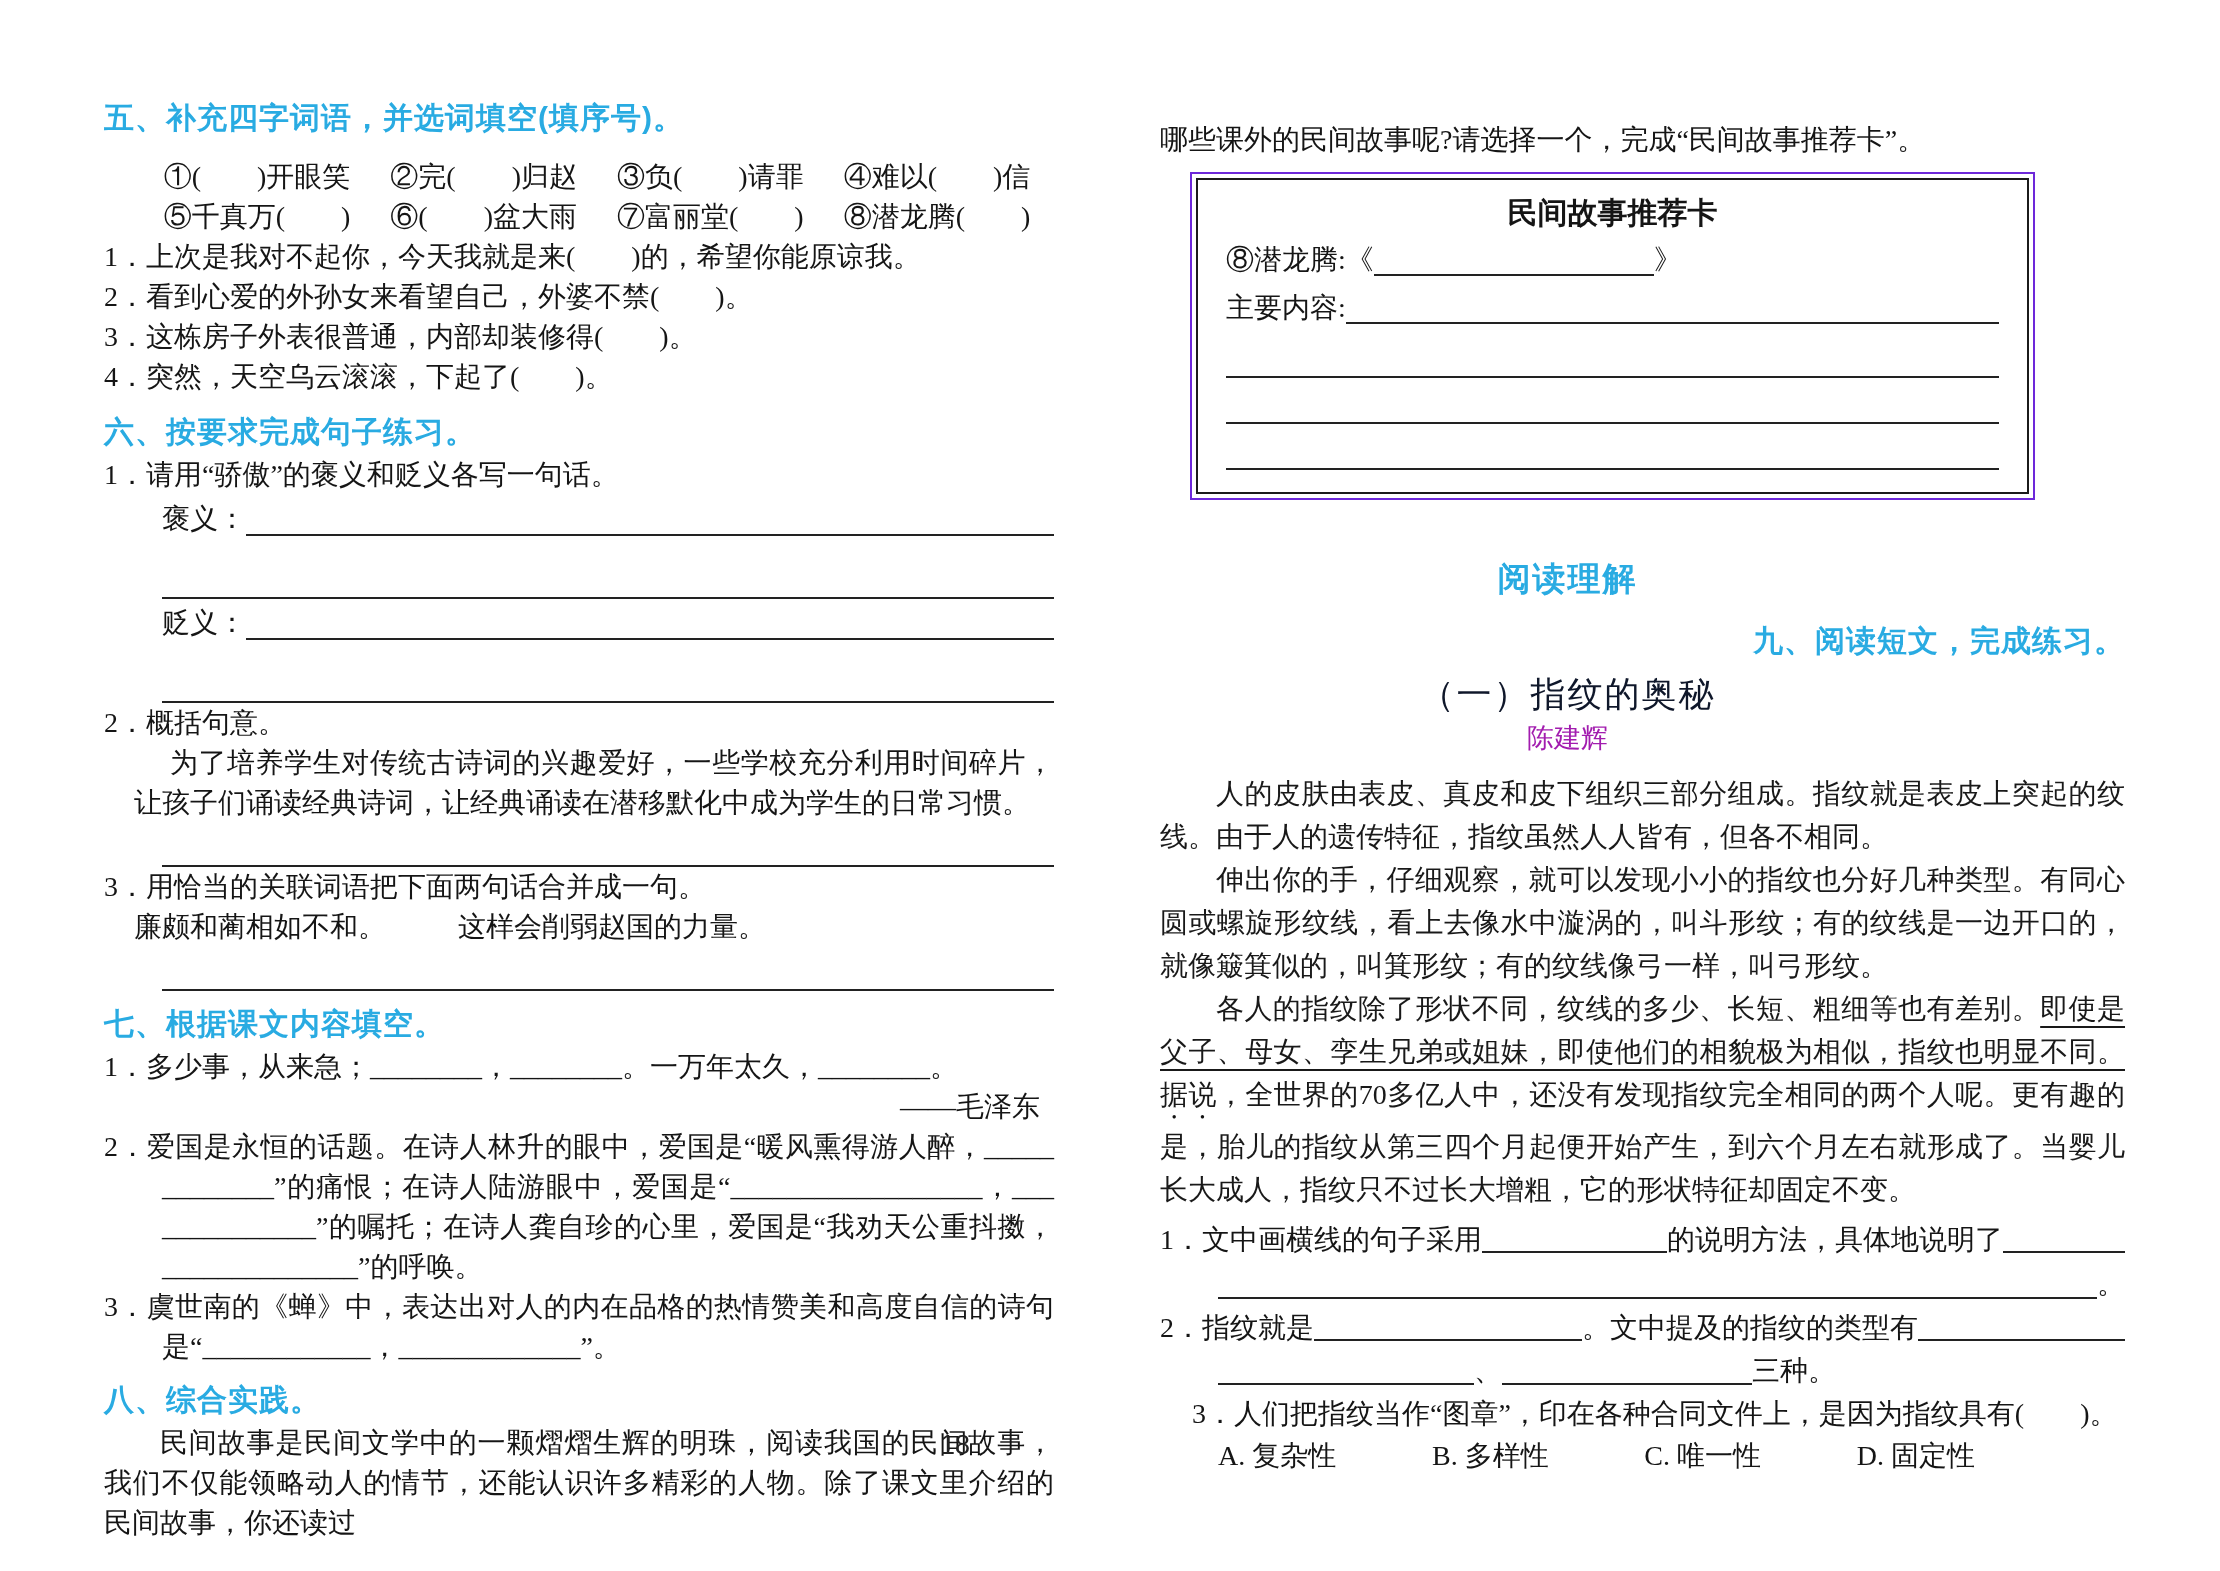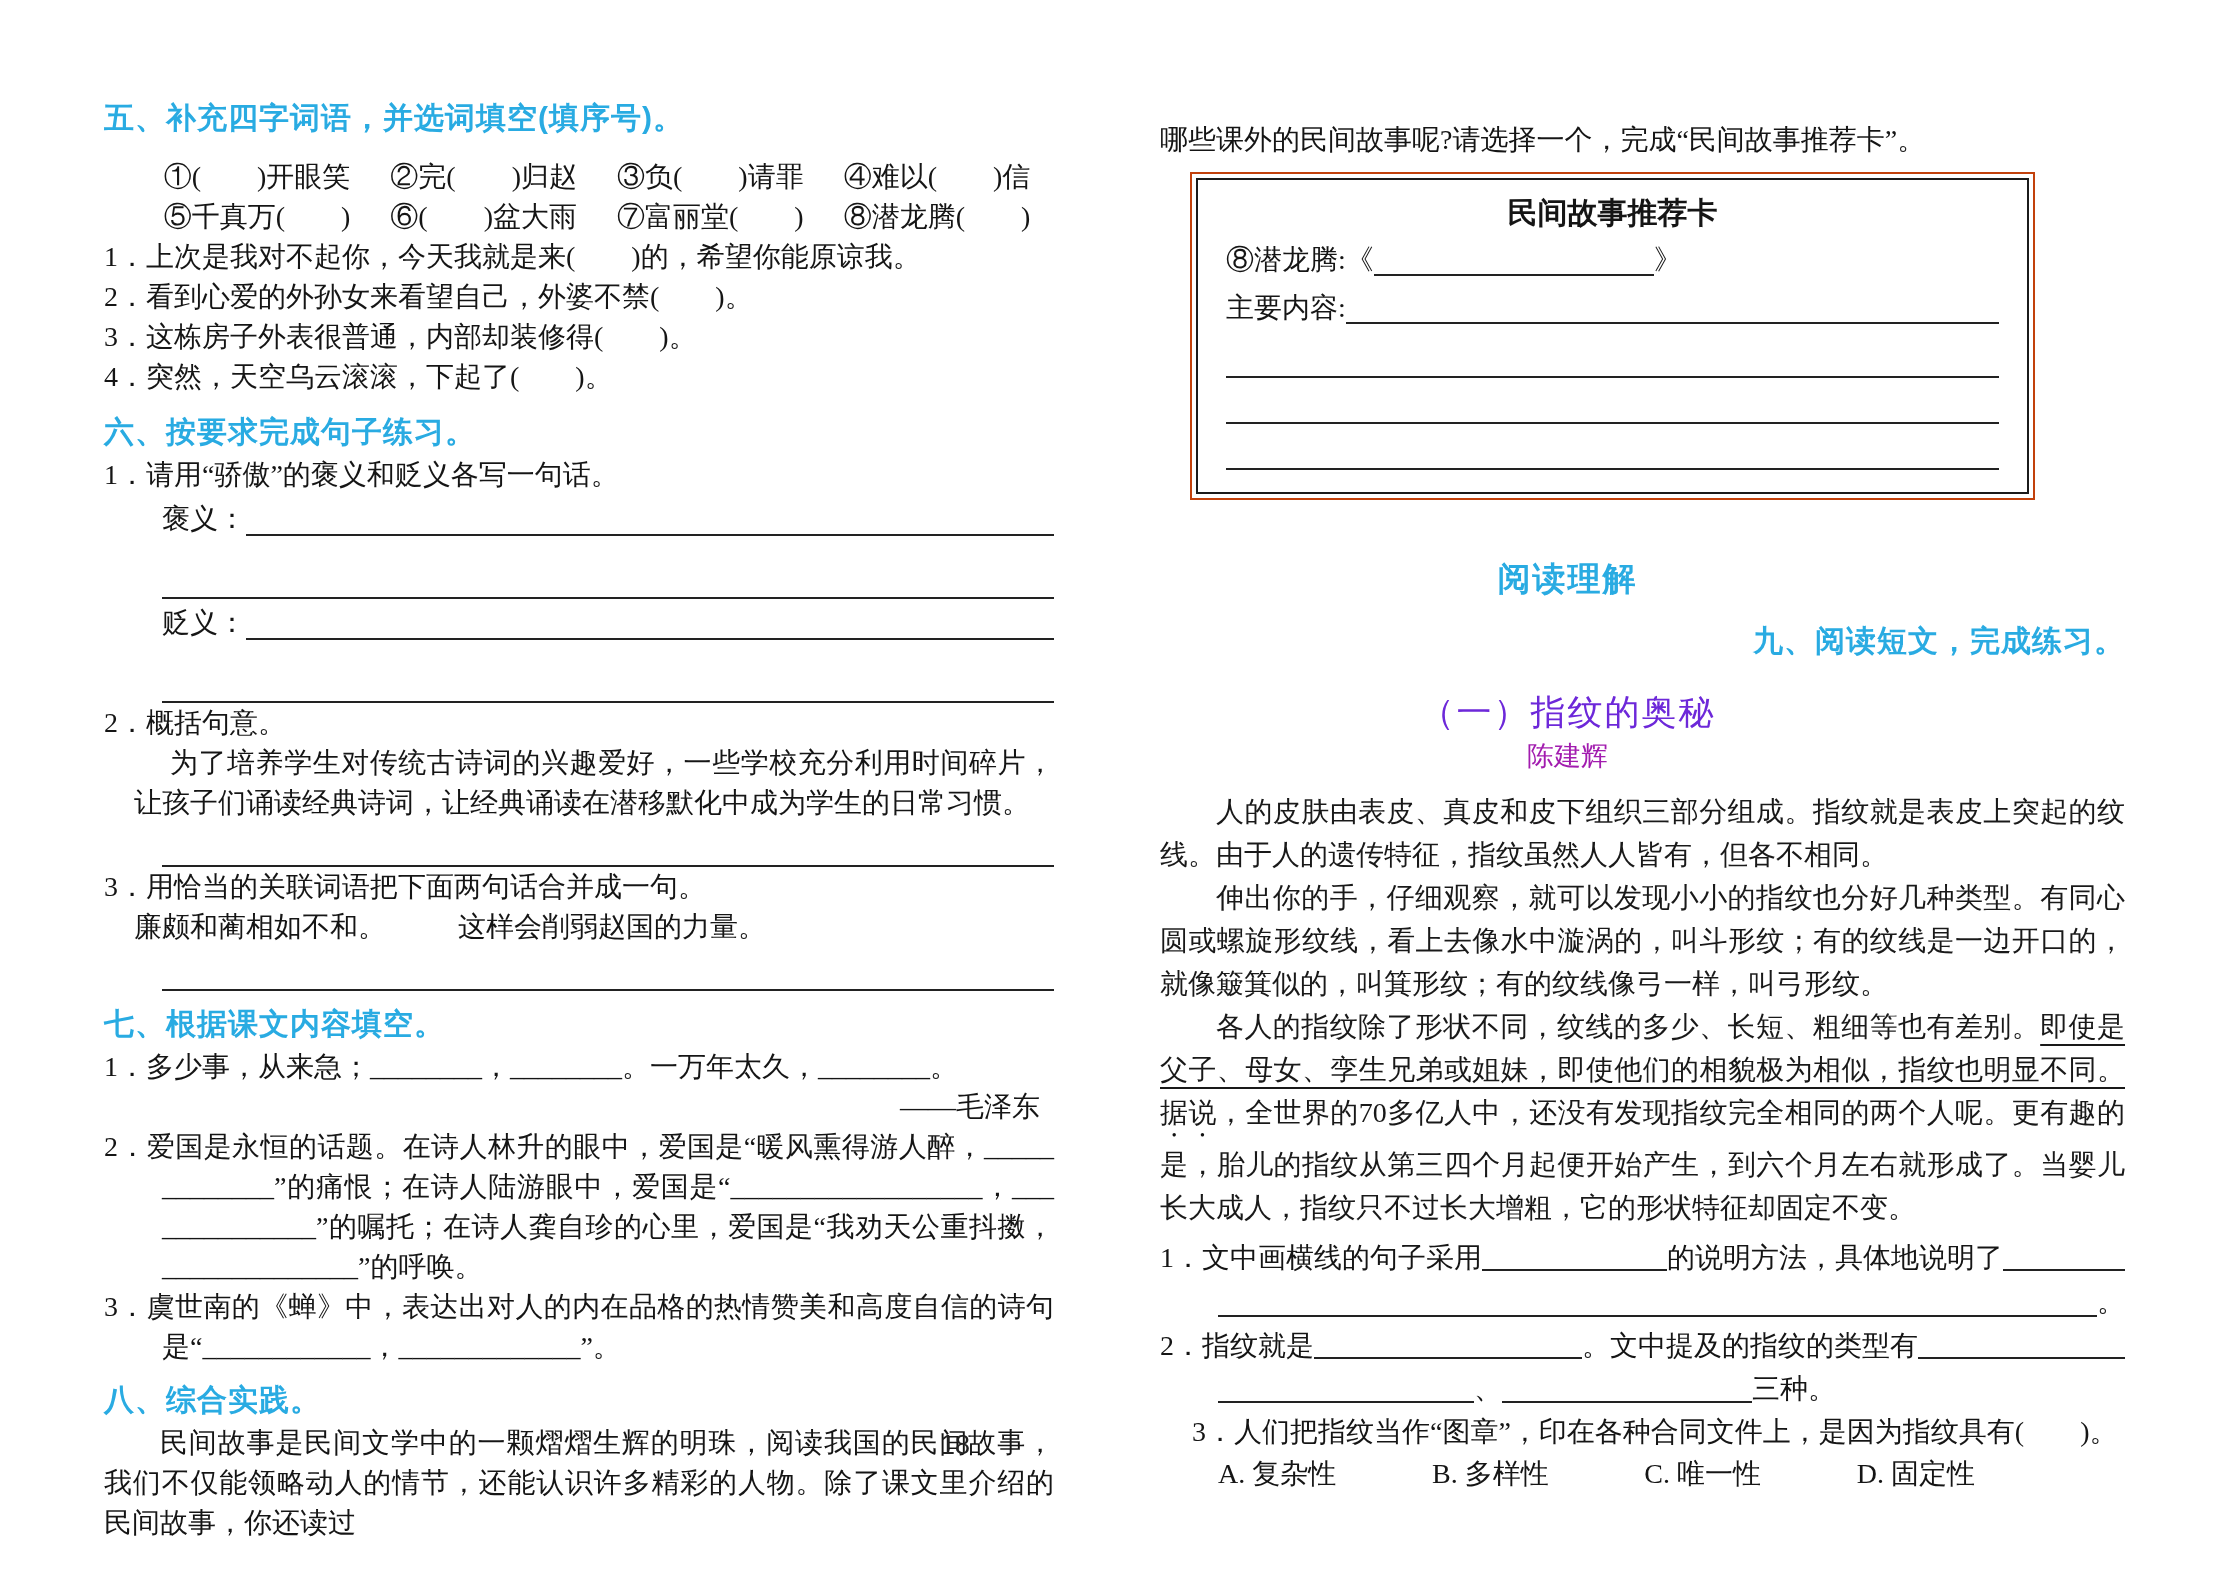--- a/index.html
+++ b/index.html
@@ -25,37 +25,37 @@
   .pair-row { padding-left:30px; font-size:28px; line-height:40px; }
   .pair-row .gap { display:inline-block; width:72px; }
 
   .write-row { display:flex; align-items:stretch; padding-left:58px; font-size:28px; line-height:48px; height:48px; }
   .write-row .fill { flex:1; border-bottom:2px solid #222; margin-bottom:7px; }
   .answer-line { height:54px; margin-left:58px; border-bottom:2px solid #222; }
   .answer-line.short { height:42px; }
   .attribution { text-align:right; padding-right:14px; font-size:28px; line-height:40px; }
 
   
-  .card { margin:12px 0 16px 30px; width:845px; border:2px solid #c2410c; padding:4px; box-sizing:border-box; }
+  .card { margin:12px 0 16px 30px; width:845px; border:2px solid #6d28d9; padding:4px; box-sizing:border-box; }
   .card-inner { border:2px solid #1b1b1b; padding:10px 28px 22px 28px; }
   .card-title { text-align:center; font-size:30px; font-weight:bold; line-height:46px; }
   .card-row { display:flex; align-items:stretch; font-size:28px; line-height:48px; height:48px; }
   .card-row .blank-280 { width:280px; border-bottom:2px solid #222; margin-bottom:8px; }
   .card-row .fill { flex:1; border-bottom:2px solid #222; margin-bottom:8px; }
   .card-line { height:44px; border-bottom:2px solid #222; }
 
   .banner {
     margin-top:56px; text-align:center; padding-right:150px;
     color:#29ABE2; font-family:"Liberation Sans","DejaVu Sans",sans-serif;
     font-weight:bold; font-size:33px; line-height:46px; letter-spacing:2px;
   }
   .passage-title {
-    margin-top:24px; text-align:center; padding-right:150px;
+    margin-top:6px; text-align:center; padding-right:150px;
     font-family:"Liberation Sans","DejaVu Sans",sans-serif;
-    font-size:35px; line-height:48px; color:#6d28d9; letter-spacing:2px;
+    font-size:35px; line-height:48px; color:#0f172a; letter-spacing:2px;
   }
   .passage-author { text-align:center; padding-right:150px; font-size:27px; line-height:40px; color:#a21caf; }
   .passage p {
     margin:0; font-size:28px; line-height:43px; text-align:justify;
     word-break:break-all; text-indent:2em; color:#191919;
   }
   .passage p.first { margin-top:14px; }
   .u { text-decoration:underline; text-underline-offset:8px; text-decoration-thickness:1.5px; }
   .em-dots {
     -webkit-text-emphasis:filled dot #111; -webkit-text-emphasis-position:under left;

